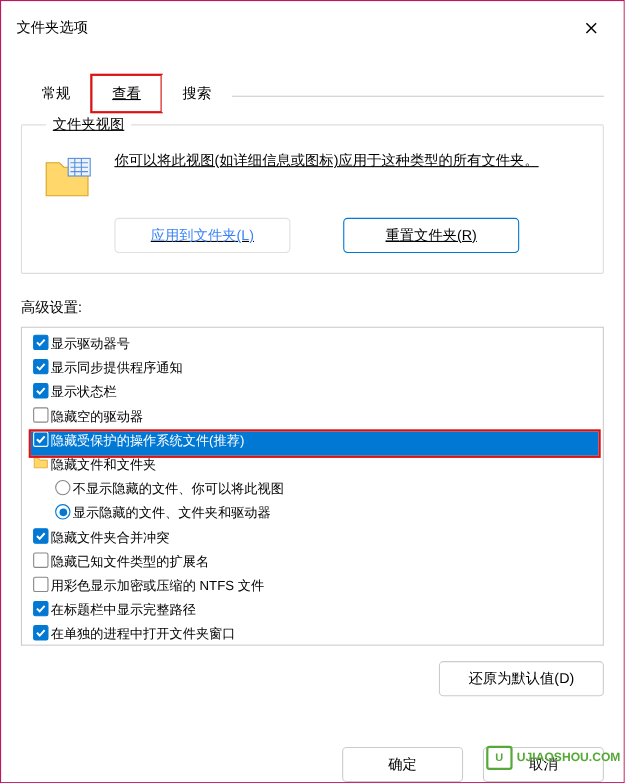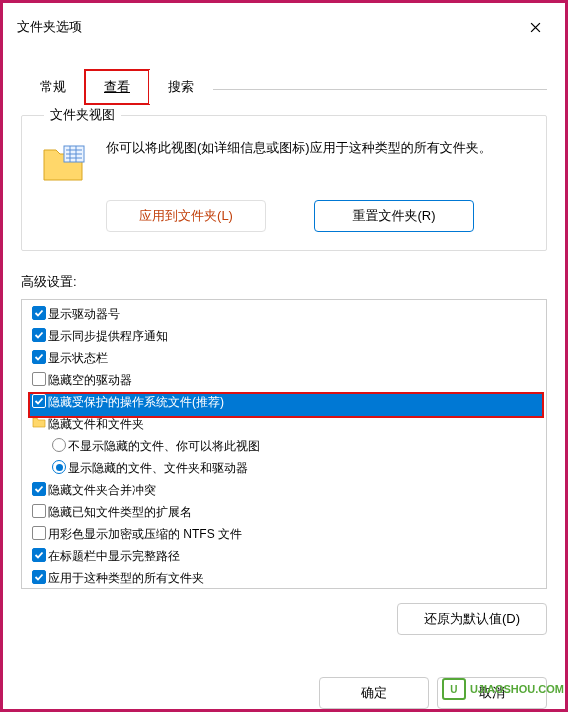--- a/index.html
+++ b/index.html
@@ -1,51 +1,51 @@
 <!DOCTYPE html>
 <html><head>
 <meta charset="utf-8">
 <style>
 * { box-sizing: border-box; margin: 0; padding: 0; }
 body { font-family: "Microsoft YaHei", "Segoe UI", sans-serif; font-size: 12px; background: #fff; width: 568px; height: 712px; position: relative; }
-.dialog { border: 3px solid #be185d; width: 568px; height: 712px; background: #fff; display: flex; flex-direction: column; }
+.dialog { border: 1px solid #be185d; width: 568px; height: 712px; background: #fff; display: flex; flex-direction: column; }
 .titlebar { display: flex; align-items: center; justify-content: space-between; padding: 10px 14px; font-size: 13px; }
 .close-btn { width: 32px; height: 28px; display: flex; align-items: center; justify-content: center; cursor: pointer; }
 .close-btn svg { width: 11px; height: 11px; }
 .content { padding: 0 18px 14px 18px; flex: 1; display: flex; flex-direction: column; }
 .tabs { display: flex; border-bottom: 1px solid #ccc; margin-top: 4px; }
 .tab { padding: 7px 18px; font-size: 13px; cursor: pointer; border: 1px solid transparent; border-bottom: none; position: relative; top: 15px; background: #fff; }
 .tab.active { border-color: #ccc; border-bottom: 1px solid #fff; }
 .tab.highlighted { outline: 2px solid #d11; outline-offset: -1px; text-decoration: underline; }
-.fieldset { border: 1px solid #ddd; margin-top: 16px; padding: 14px 14px 18px 14px; border-radius: 2px; }
+.fieldset { border: 1px solid #ddd; margin-top: 16px; padding: 14px 14px 18px 14px; border-radius: 2px; text-decoration: underline; }
 .legend { padding: 0 6px; font-size: 13px; margin-left: 8px; }
 .fv-row { display: flex; align-items: flex-start; gap: 18px; }
 .folder-big-icon { width: 46px; height: 42px; position: relative; margin-left: 6px; margin-top: 4px; flex-shrink: 0; }
 .fv-text { font-size: 13px; line-height: 1.6; flex: 1; }
 .fv-buttons { display: flex; gap: 20px; margin-top: 16px; margin-left: 70px; }
 .btn { background: #fff; border: 1px solid #ccc; border-radius: 4px; font-size: 13px; cursor: pointer; padding: 0; display: flex; align-items: center; justify-content: center; font-family: inherit; }
 .btn-mid { width: 160px; height: 32px; }
 .btn-primary { border-color: #0078d4; color: #000; margin-left: 28px; }
-.btn[disabled] { color: #c2410c; border-color: #e0e0e0; cursor: default; }
+.btn[disabled] { color: #3b82f6; border-color: #e0e0e0; cursor: default; }
 .adv-label { margin-top: 22px; font-size: 13px; }
 .listbox { border: 1px solid #ccc; margin-top: 8px; height: 290px; overflow-y: scroll; padding: 6px 4px 6px 8px; }
 .item { display: flex; align-items: flex-start; height: 22px; font-size: 12px; gap: 2px; padding-left: 2px; }
 .item.indent { padding-left: 22px; }
 .item.highlighted { background: #0078d4; color: #ffffff; outline: 2px solid #d11; outline-offset: 0; }
 .chk { width: 14px; height: 14px; border: 1px solid #888; border-radius: 2px; background: #fff; display: flex; align-items: center; justify-content: center; flex-shrink: 0; }
 .chk.checked { background: #0078d4; border-color: #0078d4; }
 .chk.checked svg { width: 10px; height: 10px; }
 .item.highlighted .chk.checked { background: #0078d4; border-color: #fff; }
 .radio { width: 14px; height: 14px; border: 1px solid #888; border-radius: 50%; background: #fff; display: flex; align-items: center; justify-content: center; flex-shrink: 0; }
 .radio.checked { border-color: #0078d4; }
 .radio.checked::after { content: ""; width: 7px; height: 7px; border-radius: 50%; background: #0078d4; }
 .folder-small { width: 14px; height: 12px; flex-shrink: 0; }
 .restore-row { display: flex; justify-content: flex-end; margin-top: 14px; }
 .btn-restore { width: 150px; height: 32px; }
-.bottom-buttons { display: flex; justify-content: flex-end; gap: 8px; padding: 12px 18px 0 18px; margin-left: 20px; }
+.bottom-buttons { display: flex; justify-content: flex-end; gap: 18px; padding: 12px 18px 0 18px; margin-left: 20px; }
 .btn-bottom { width: 110px; height: 32px; }
 .watermark { position: absolute; right: 4px; bottom: 12px; font-size: 11px; color: #56a838; font-weight: bold; display:flex; align-items:center; gap:4px; }
 .watermark .logo { width: 24px; height: 22px; border: 2px solid #56a838; border-radius: 3px; display:flex; align-items:center; justify-content:center; font-size:10px; color:#56a838;}
 ::-webkit-scrollbar { width: 16px; }
 ::-webkit-scrollbar-track { background: #f0f0f0; }
 ::-webkit-scrollbar-thumb { background: #c0c0c0; }
 ::-webkit-scrollbar-button { background: #f0f0f0; height: 16px; }
 </style>
 </head>
 <body>
@@ -163,21 +163,21 @@
             </svg>
           </span>
           <span>在标题栏中显示完整路径</span>
         </div>
         <div class="item">
           <span class="chk checked">
             <svg viewBox="0 0 10 10">
               <path d="M1.5 5 L4 7.5 L8.5 2.5" stroke="#fff" stroke-width="1.8" fill="none"></path>
             </svg>
           </span>
-          <span>应用于这种类型的所有文件夹</span>
+          <span>在单独的进程中打开文件夹窗口</span>
         </div>
       </div>
 
     <div class="restore-row">
       <button class="btn btn-restore">还原为默认值(D)</button>
     </div>
   </div>
 
   <div class="bottom-buttons">
     <button class="btn btn-bottom">确定</button>

